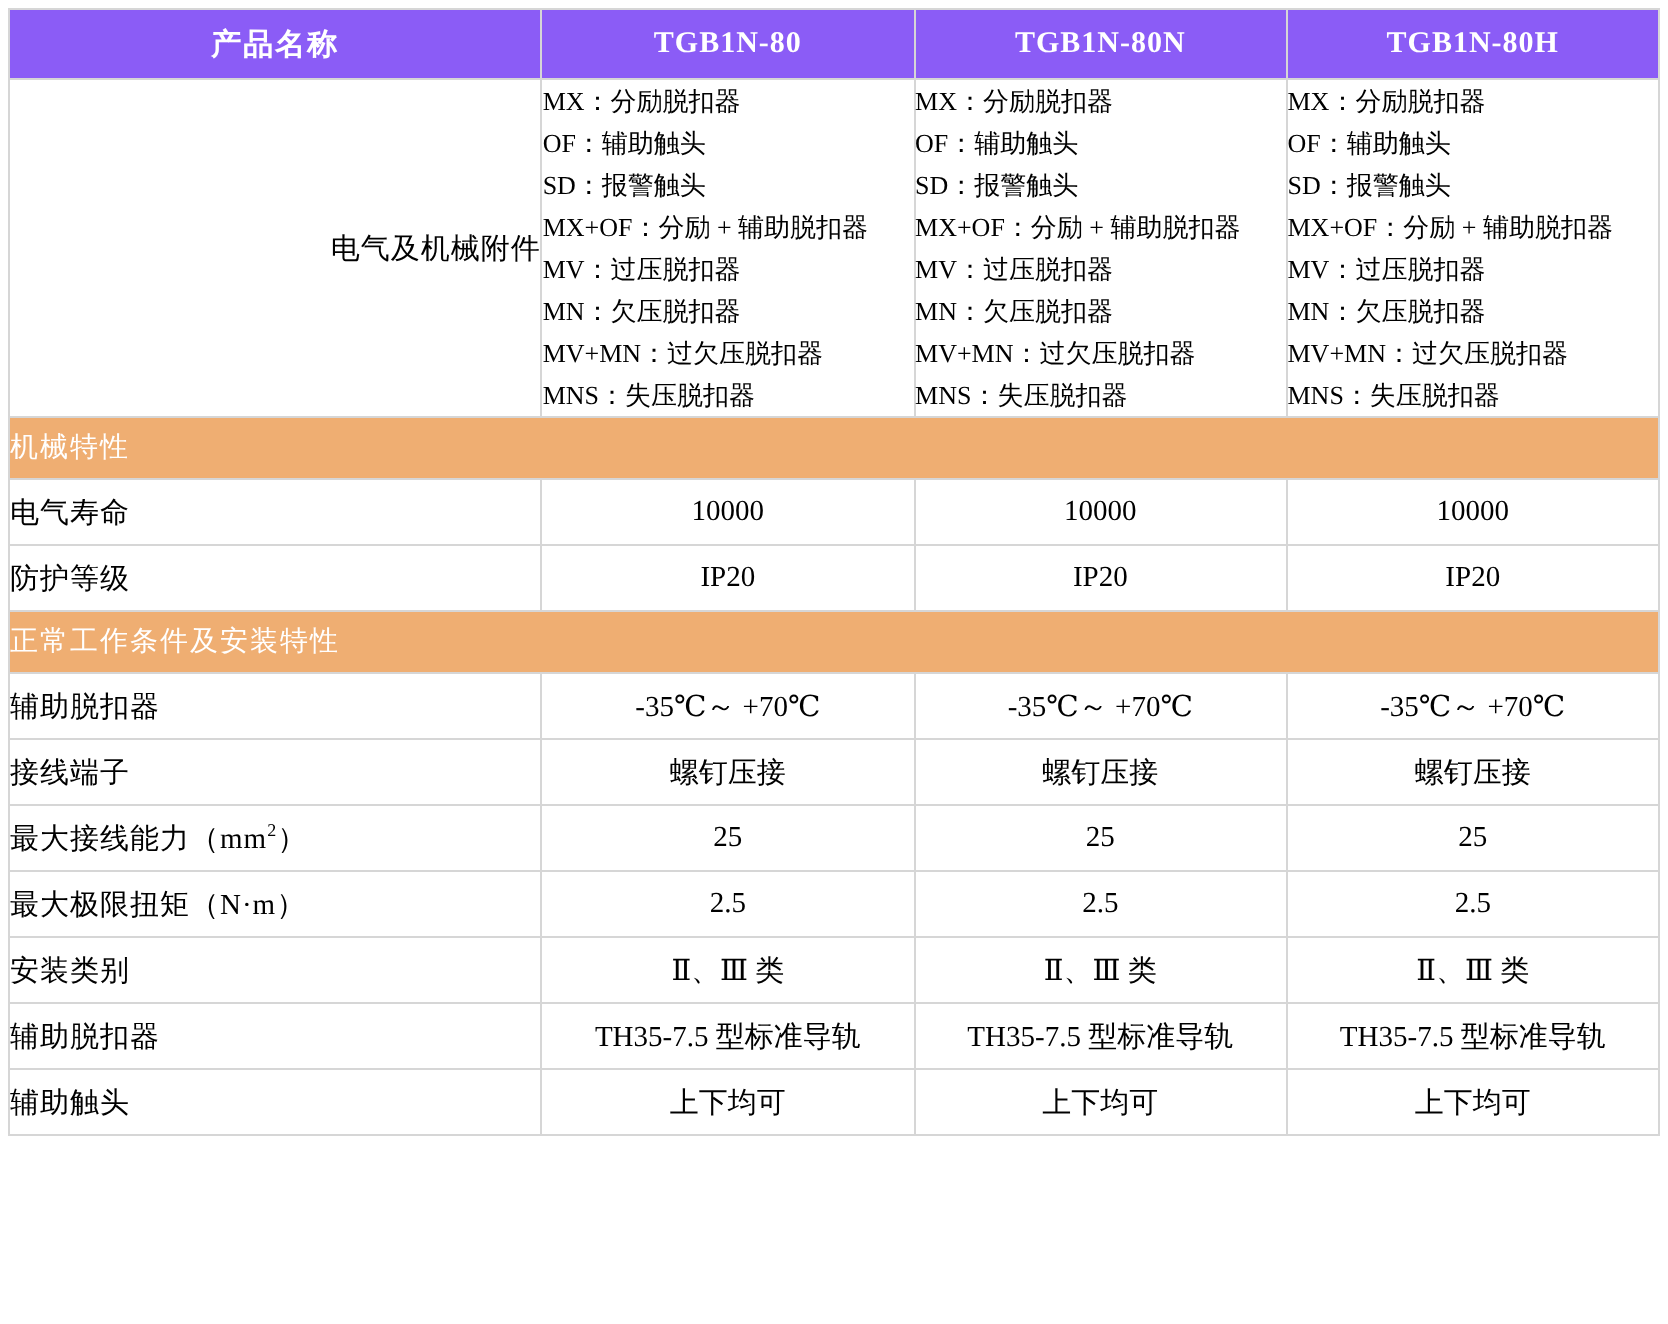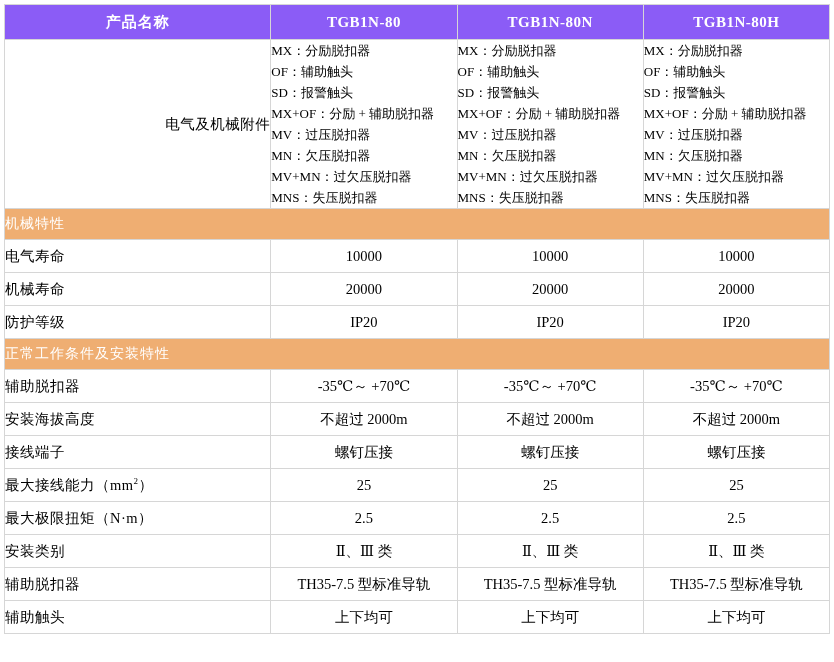--- a/index.html
+++ b/index.html
@@ -141,47 +141,35 @@
       <tr class="band">
         <td colspan="4">机械特性</td>
       </tr>
       <tr class="row-normal">
         <td class="label-cell">电气寿命</td>
         <td class="value-cell">10000</td>
         <td class="value-cell">10000</td>
         <td class="value-cell">10000</td>
       </tr>
       <tr class="row-normal">
-        <td class="label-cell">机械寿命</td>
-        <td class="value-cell">20000</td>
-        <td class="value-cell">20000</td>
-        <td class="value-cell">20000</td>
-      </tr>
-      <tr class="row-normal">
         <td class="label-cell">防护等级</td>
         <td class="value-cell">IP20</td>
         <td class="value-cell">IP20</td>
         <td class="value-cell">IP20</td>
       </tr>
       <tr class="band">
         <td colspan="4">正常工作条件及安装特性</td>
       </tr>
       <tr class="row-normal">
         <td class="label-cell">辅助脱扣器</td>
         <td class="value-cell">-35℃～ +70℃</td>
         <td class="value-cell">-35℃～ +70℃</td>
         <td class="value-cell">-35℃～ +70℃</td>
       </tr>
       <tr class="row-normal">
-        <td class="label-cell">安装海拔高度</td>
-        <td class="value-cell">不超过 2000m</td>
-        <td class="value-cell">不超过 2000m</td>
-        <td class="value-cell">不超过 2000m</td>
-      </tr>
-      <tr class="row-normal">
         <td class="label-cell">接线端子</td>
         <td class="value-cell">螺钉压接</td>
         <td class="value-cell">螺钉压接</td>
         <td class="value-cell">螺钉压接</td>
       </tr>
       <tr class="row-normal">
         <td class="label-cell">最大接线能力（mm<sup>2</sup>）</td>
         <td class="value-cell">25</td>
         <td class="value-cell">25</td>
         <td class="value-cell">25</td>

